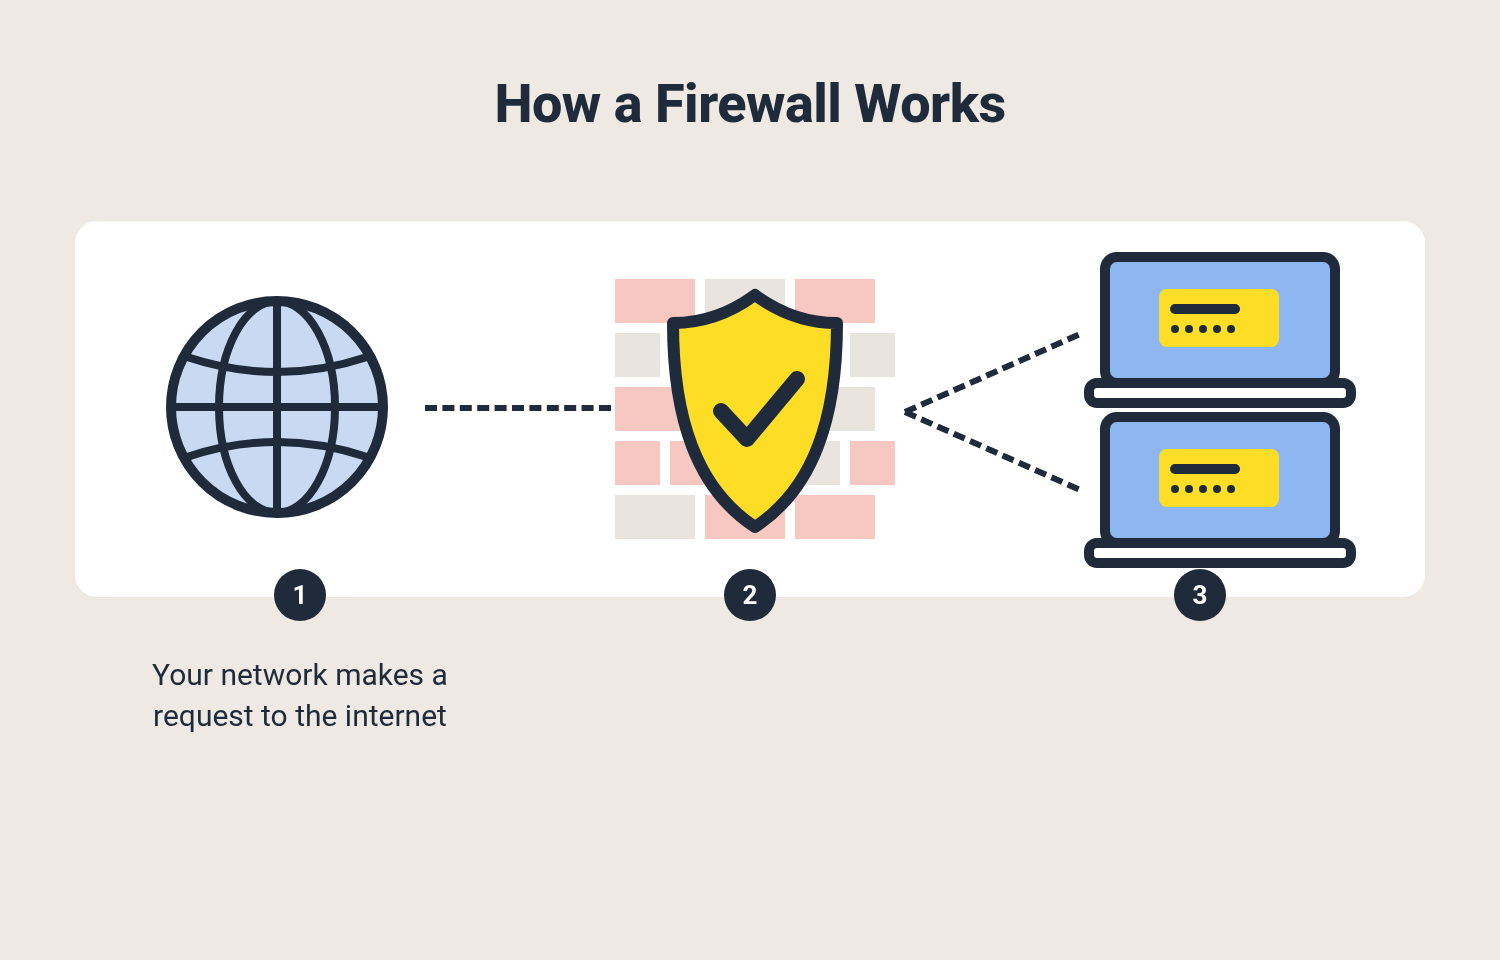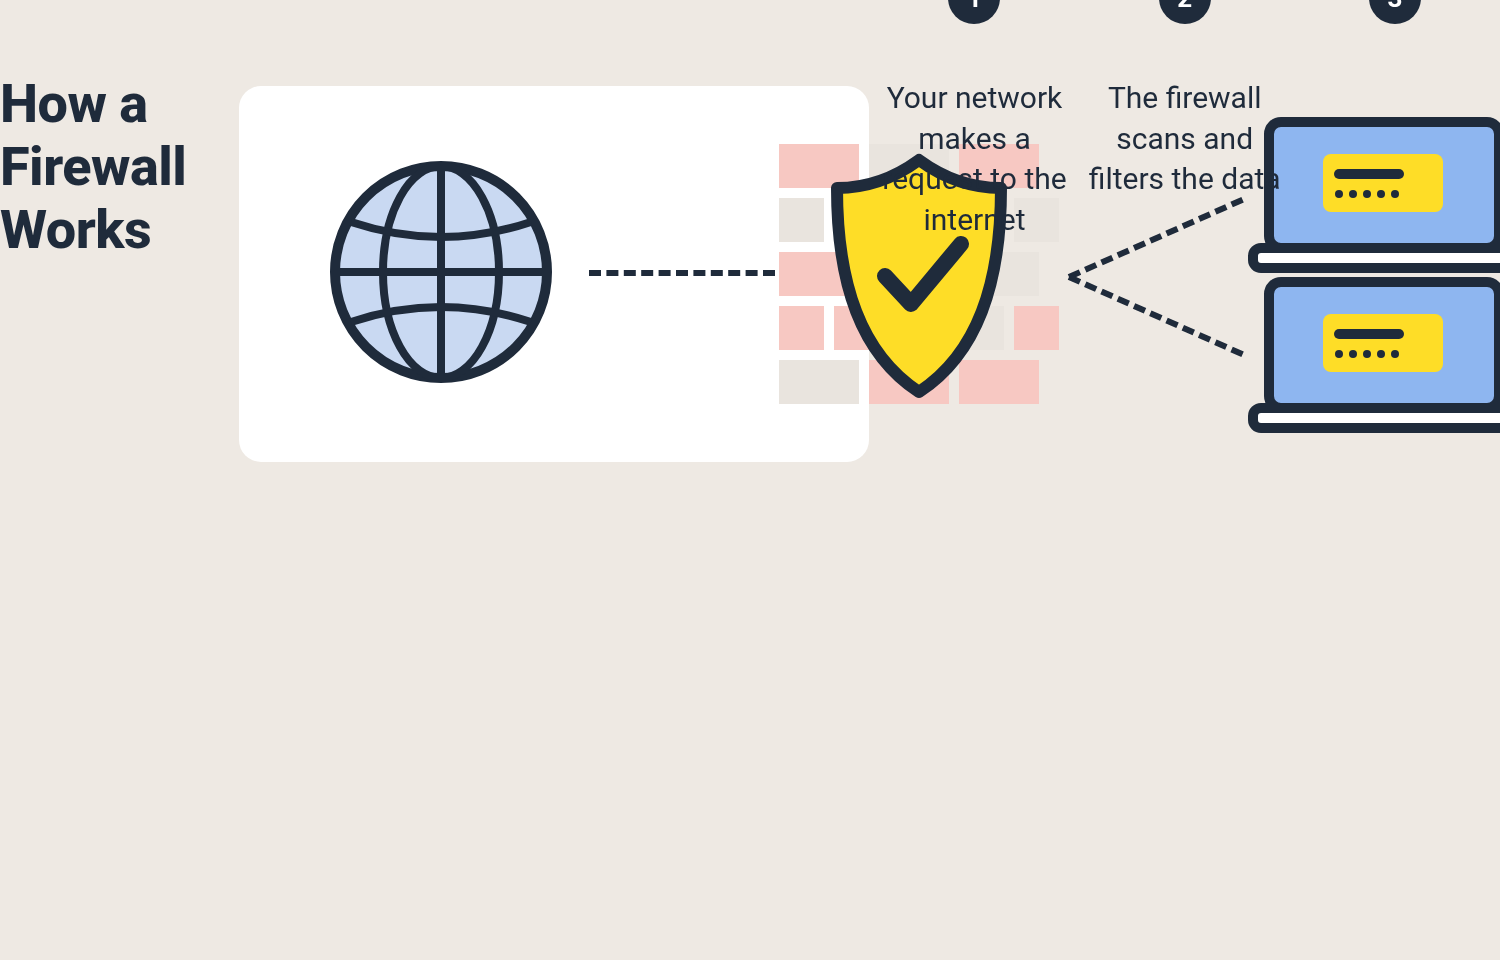--- a/index.html
+++ b/index.html
@@ -4,21 +4,21 @@
 <style>
   * { box-sizing: border-box; margin: 0; padding: 0; }
   html, body { width: 1500px; height: 960px; }
   body {
     background: #eee9e3;
     font-family: -apple-system, BlinkMacSystemFont, "Segoe UI", Roboto, Helvetica, Arial, sans-serif;
     color: #1f2b3b;
   }
   .page {
     width: 100%; height: 100%;
-    display: flex; align-items: flex-start;
+    display: flex; flex-direction: column; align-items: center;
   }
   .title {
     margin-top: 72px;
     font-size: 54px;
     font-weight: 800;
     letter-spacing: -0.5px;
     color: #1f2b3b;
   }
   .diagram-card {
     margin-top: 86px;
@@ -64,21 +64,21 @@
   }
   .badge {
     width: 52px; height: 52px;
     border-radius: 50%;
     background: #1f2b3b;
     color: #fff;
     font-size: 26px; font-weight: 700;
     display: flex; align-items: center; justify-content: center;
   }
   .desc {
-    margin-top: 54px;
+    margin-top: 34px;
     font-size: 30px;
     line-height: 1.35;
     color: #1f2b3b;
     max-width: 360px;
   }
 </style>
 </head>
 <body>
 
 <div class="page">
@@ -164,19 +164,18 @@
     <div class="dash-down"></div>
   </div>
 
   <div class="steps">
     <div class="step">
       <div class="badge">1</div>
       <div class="desc">Your network makes a request to the internet</div>
     </div>
     <div class="step">
       <div class="badge">2</div>
-      <div class="desc">The firewall scans and filters the data</div>
     </div>
     <div class="step">
       <div class="badge">3</div>
     </div>
   </div>
 </div>
 
 </body></html>

